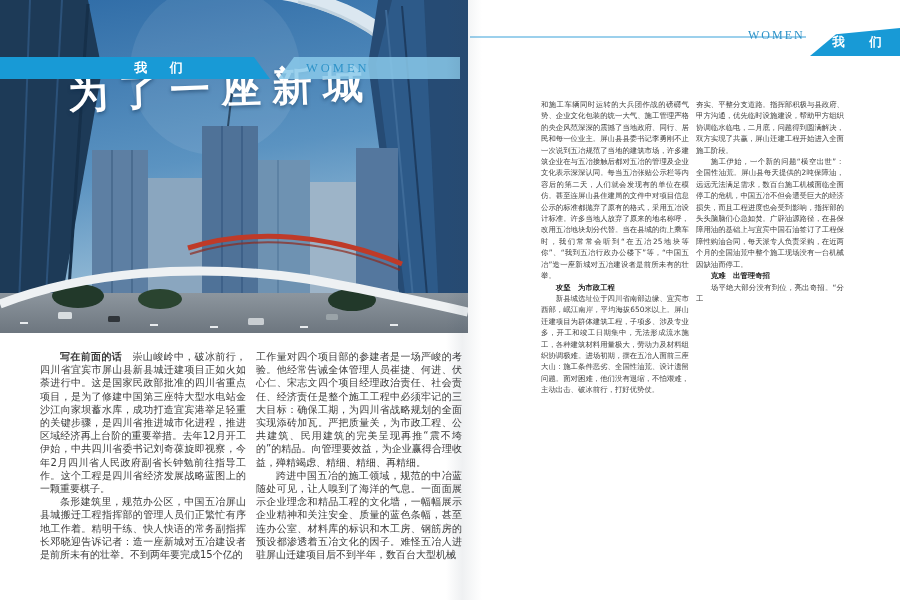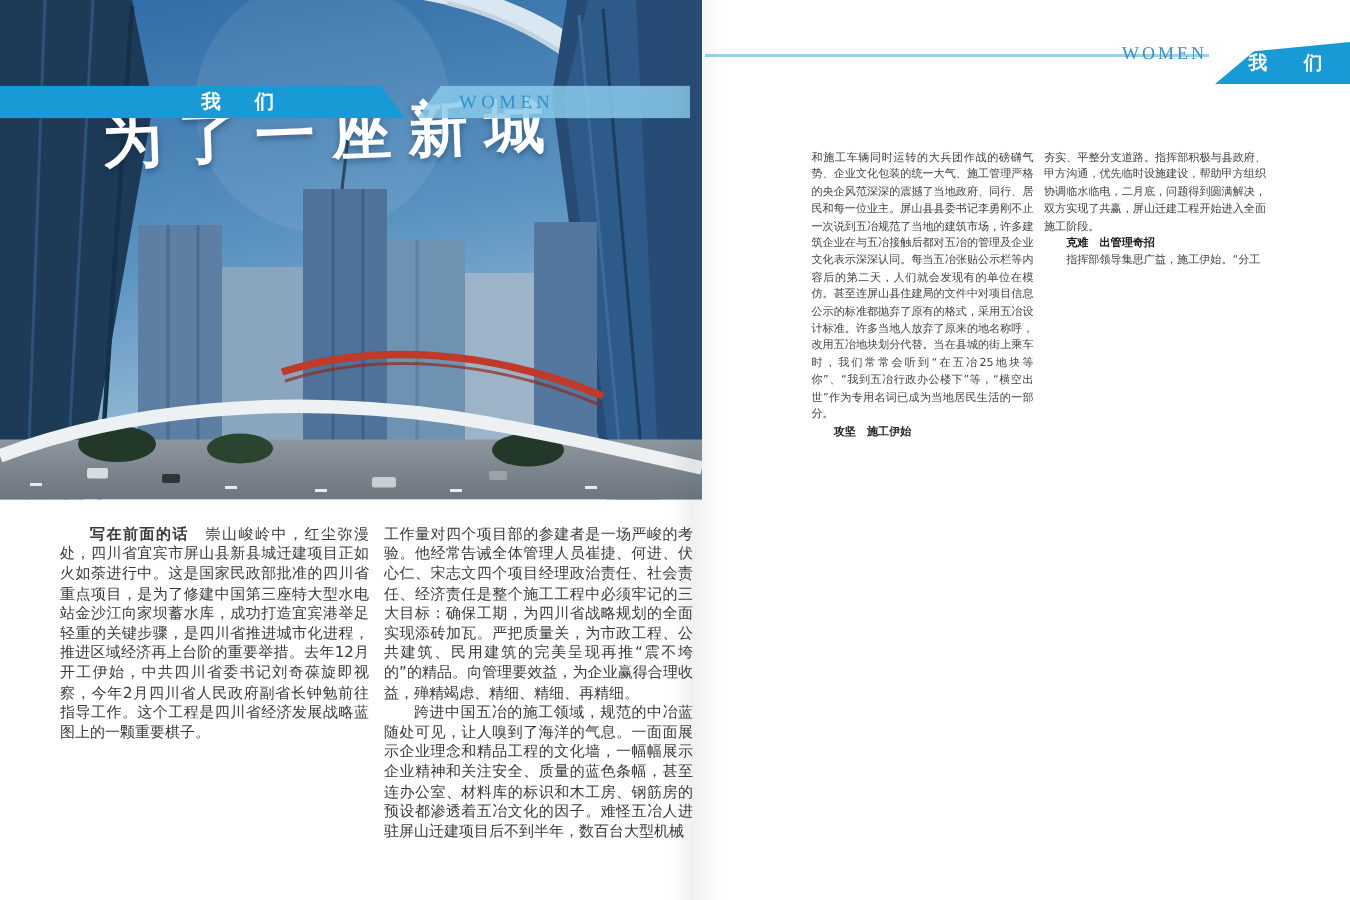--- a/index.html
+++ b/index.html
@@ -136,40 +136,43 @@
     </div>
 
     <div class="bar-cn">
       <span>我 们</span>
     </div>
     <div class="bar-en">
       <span>WOMEN</span>
     </div>
 
     <div class="lcol" id="lcol1">
-      <p><span class="lead">写在前面的话</span><span>　崇山峻岭中，红尘弥漫处，四川省宜宾市屏山县新县城迁建项目正如火如荼进行中。这是国家民政部批准的四川省重点项目，是为了修建中国第三座特大型水电站金沙江向家坝蓄水库，成功打造宜宾港举足轻重的关键步骤，是四川省推进城市化进程，推进区域经济再上台阶的重要举措。去年12月开工伊始，中共四川省委书记刘奇葆旋即视察，今年2月四川省人民政府副省长钟勉前往指导工作。这个工程是四川省经济发展战略蓝图上的一颗重要棋子。</span></p>
+      <p><span class="lead">写在前面的话</span><span>　崇山峻岭中，破冰前行，四川省宜宾市屏山县新县城迁建项目正如火如荼进行中。这是国家民政部批准的四川省重点项目，是为了修建中国第三座特大型水电站金沙江向家坝蓄水库，成功打造宜宾港举足轻重的关键步骤，是四川省推进城市化进程，推进区域经济再上台阶的重要举措。去年12月开工伊始，中共四川省委书记刘奇葆旋即视察，今年2月四川省人民政府副省长钟勉前往指导工作。这个工程是四川省经济发展战略蓝图上的一颗重要棋子。</span></p>
+      <p>条形建筑里，规范办公区，中国五冶屏山县城搬迁工程指挥部的管理人员们正繁忙有序地工作着。精明干练、快人快语的常务副指挥长邓晓迎告诉记者：造一座新城对五冶建设者是前所未有的壮举。不到两年要完成15个亿的</p>
     </div>
     <div class="lcol" id="lcol2">
       <p class="noind">工作量对四个项目部的参建者是一场严峻的考验。他经常告诫全体管理人员崔捷、何进、伏心仁、宋志文四个项目经理政治责任、社会责任、经济责任是整个施工工程中必须牢记的三大目标：确保工期，为四川省战略规划的全面实现添砖加瓦。严把质量关，为市政工程、公共建筑、民用建筑的完美呈现再推“震不垮的”的精品。向管理要效益，为企业赢得合理收益，殚精竭虑、精细、精细、再精细。</p>
       <p>跨进中国五冶的施工领域，规范的中冶蓝随处可见，让人嗅到了海洋的气息。一面面展示企业理念和精品工程的文化墙，一幅幅展示企业精神和关注安全、质量的蓝色条幅，甚至连办公室、材料库的标识和木工房、钢筋房的预设都渗透着五冶文化的因子。难怪五冶人进驻屏山迁建项目后不到半年，数百台大型机械</p>
     </div>
   </div>
 
   <div>
     <div class="rule-right"></div>
     <div class="women-right">WOMEN</div>
     <div class="tab-right">
       <span>我 们</span>
     </div>
 
     <div class="rcol" id="rcol1">
-      <p class="noind">和施工车辆同时运转的大兵团作战的磅礴气势、企业文化包装的统一大气、施工管理严格的央企风范深深的震撼了当地政府、同行、居民和每一位业主。屏山县县委书记李勇刚不止一次说到五冶规范了当地的建筑市场，许多建筑企业在与五冶接触后都对五冶的管理及企业文化表示深深认同。每当五冶张贴公示栏等内容后的第二天，人们就会发现有的单位在模仿。甚至连屏山县住建局的文件中对项目信息公示的标准都抛弃了原有的格式，采用五冶设计标准。许多当地人放弃了原来的地名称呼，改用五冶地块划分代替。当在县城的街上乘车时，我们常常会听到“在五冶25地块等你”、“我到五冶行政办公楼下”等，“横空出世”作为专用名词已成为当地居民生活的一部分。</p>
-      <p class="subhead">攻坚　施工伊始</p>
+      <p class="noind">和施工车辆同时运转的大兵团作战的磅礴气势、企业文化包装的统一大气、施工管理严格的央企风范深深的震撼了当地政府、同行、居民和每一位业主。屏山县县委书记李勇刚不止一次说到五冶规范了当地的建筑市场，许多建筑企业在与五冶接触后都对五冶的管理及企业文化表示深深认同。每当五冶张贴公示栏等内容后的第二天，人们就会发现有的单位在模仿。甚至连屏山县住建局的文件中对项目信息公示的标准都抛弃了原有的格式，采用五冶设计标准。许多当地人放弃了原来的地名称呼，改用五冶地块划分代替。当在县城的街上乘车时，我们常常会听到“在五冶25地块等你”、“我到五冶行政办公楼下”等，“中国五冶”造一座新城对五冶建设者是前所未有的壮举。</p>
+      <p class="subhead">攻坚　为市政工程</p>
+      <p>新县城选址位于四川省南部边缘、宜宾市西部，岷江南岸，平均海拔650米以上。屏山迁建项目为群体建筑工程，子项多、涉及专业多，开工和竣工日期集中，无法形成流水施工，各种建筑材料用量极大，劳动力及材料组织协调极难。进场初期，摆在五冶人面前三座大山：施工条件恶劣、全国性油荒、设计遗留问题。面对困难，他们没有退缩，不怕艰难，主动出击、破冰前行，打好优势仗。</p>
     </div>
     <div class="rcol" id="rcol2">
       <p class="noind">夯实、平整分支道路。指挥部积极与县政府、甲方沟通，优先临时设施建设，帮助甲方组织协调临水临电，二月底，问题得到圆满解决，双方实现了共赢，屏山迁建工程开始进入全面施工阶段。</p>
+      <p>施工伊始，一个新的问题“横空出世”：全国性油荒。屏山县每天提供的2吨保障油，远远无法满足需求，数百台施工机械面临全面停工的危机，中国五冶不但会遭受巨大的经济损失，而且工程进度也会受到影响，指挥部的头头脑脑们心急如焚。广辟油源路径，在县保障用油的基础上与宜宾中国石油签订了工程保障性购油合同，每天派专人负责采购，在近两个月的全国油荒中整个施工现场没有一台机械因缺油而停工。</p>
       <p class="subhead">克难　出管理奇招</p>
-      <p>指挥部领导集思广益，施工伊始。“分工</p>
+      <p>场平绝大部分没有到位，亮出奇招。“分工</p>
     </div>
   </div>
 
   <div class="gutter"></div>
 </div>
 
 </body></html>

